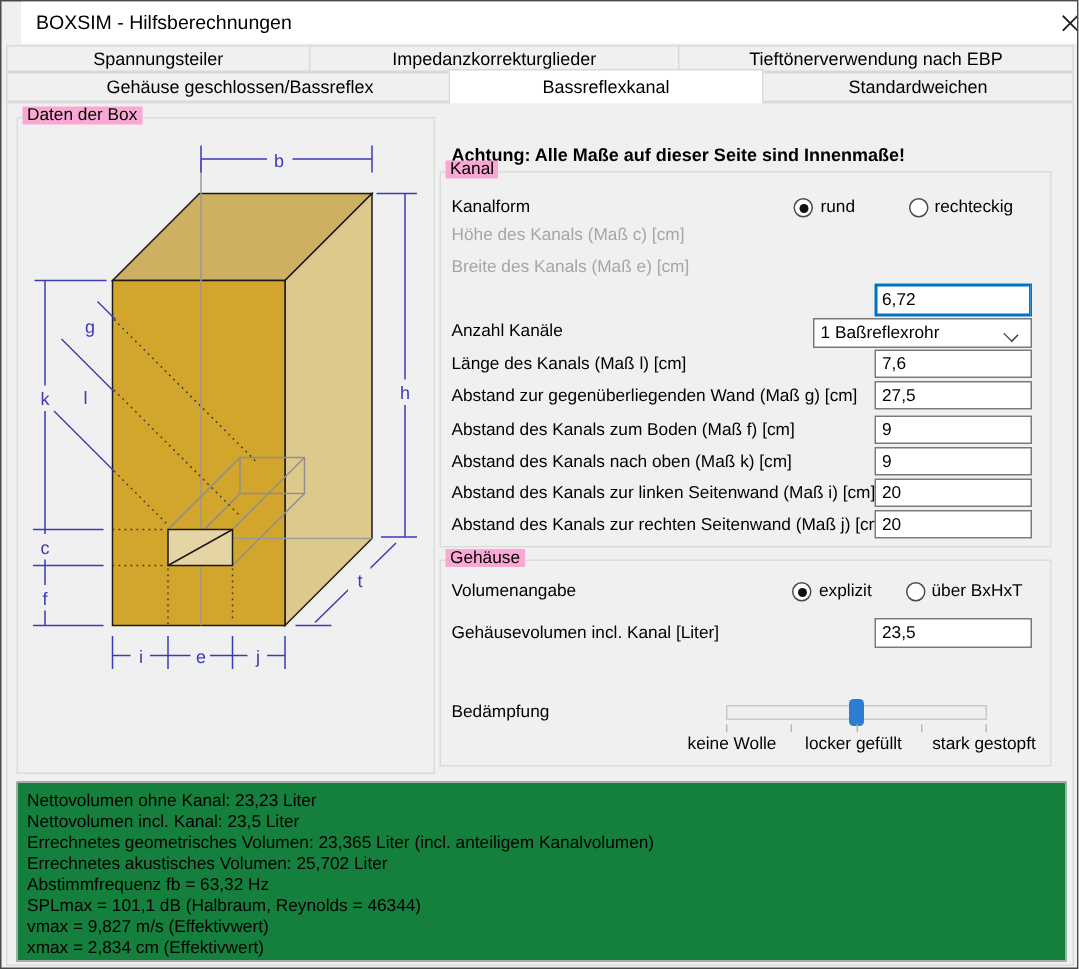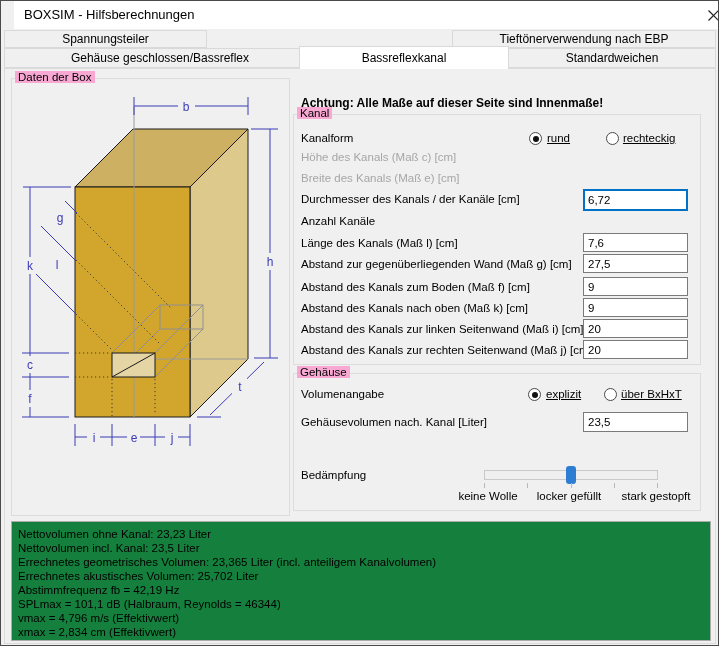--- a/index.html
+++ b/index.html
@@ -16,21 +16,21 @@
   .grouplabel{position:absolute;font-size:11.5px;color:#000;background:#f9a8d4;padding:0 3px;z-index:2;}
   .notice{position:absolute;left:300px;top:95px;font-size:12px;font-weight:bold;color:#000;}
   .flabel{position:absolute;font-size:11.5px;color:#000;white-space:nowrap;}
   .flabel.disabled{color:#A6A6A6;}
   .tb{position:absolute;box-sizing:border-box;border:1px solid #7A7A7A;background:#fff;font-family:"Liberation Sans",sans-serif;font-size:11.5px;padding:0 4px;color:#000;outline:none;}
   .tb.focused{border:1px solid #0072C6;box-shadow:inset 0 0 0 1px #0072C6;}
   .combo{position:absolute;box-sizing:border-box;border:1px solid #7A7A7A;background:#fff;font-size:11.5px;color:#000;display:flex;align-items:center;padding:0 4px;cursor:default;}
   .combo .chev{position:absolute;right:9px;top:6px;width:7px;height:7px;border-right:1.4px solid #444;border-bottom:1.4px solid #444;transform:rotate(45deg) scaleY(0.8);}
   .radio{position:absolute;width:13px;height:13px;border:1px solid #4a4a4a;border-radius:50%;background:#fff;box-sizing:border-box;}
   .radio.checked::after{content:"";position:absolute;left:2.5px;top:2.5px;width:6px;height:6px;border-radius:50%;background:#111;}
-  .radiolabel{position:absolute;font-size:11.5px;color:#000;white-space:nowrap;text-decoration:underline;}
+  .radiolabel{position:absolute;font-size:11.5px;color:#000;white-space:nowrap;}
   .slider-track{position:absolute;left:483px;top:469px;width:174px;height:10px;background:#EFEFEF;border:1px solid #C9C9C9;box-sizing:border-box;}
   .slider-thumb{position:absolute;left:565px;top:465px;width:10px;height:18px;background:#2D7DD2;border-radius:3px;cursor:pointer;}
   .slider-tick{position:absolute;top:482px;width:1px;height:5px;background:#B8B8B8;}
   .slider-label{position:absolute;top:489px;transform:translateX(-50%);font-size:11.5px;color:#000;white-space:nowrap;}
   .results{position:absolute;left:10px;top:520px;width:700px;height:120px;background:#15803d;border:1px solid #ACACAC;box-sizing:border-box;padding:5px 0 0 6px;}
   .results div{font-size:11.5px;line-height:14px;color:#000;white-space:nowrap;}
   svg text{font-family:"Liberation Sans",sans-serif;font-size:12px;fill:#3B3BB8;}
 </style>
 </head>
 <body>
@@ -41,20 +41,21 @@
     <div class="title-text">BOXSIM - Hilfsberechnungen</div>
     <div class="close-btn">
       <svg width="11" height="11" viewBox="0 0 11 11">
         <line x1="0.5" y1="0.5" x2="10.5" y2="10.5" stroke="#222" stroke-width="1.2"></line>
         <line x1="10.5" y1="0.5" x2="0.5" y2="10.5" stroke="#222" stroke-width="1.2"></line>
       </svg>
     </div>
   </div>
 
   <div class="tab r1" style="left:3px;width:203px;">Spannungsteiler</div>
+  <div class="tab r1" style="left:205px;width:247px;">Impedanzkorrekturglieder</div>
   <div class="tab r1" style="left:451px;width:264px;">Tieftönerverwendung nach EBP</div>
   <div class="tab r2" style="left:3px;width:312px;">Gehäuse geschlossen/Bassreflex</div>
   <div class="tab r2 active" style="left:298px;width:210px;">Bassreflexkanal</div>
   <div class="tab r2" style="left:507px;width:208px;">Standardweichen</div>
 
   <div class="page"></div>
 
   <span class="grouplabel" style="left:14px;top:70px;">Daten der Box</span>
   <div class="groupbox" style="left:10px;top:77px;width:279px;height:438px;"></div>
 
@@ -154,24 +155,27 @@
 
   <div class="flabel" style="left:300px;top:131px;">Kanalform</div>
   <span class="radio checked" style="left:528px;top:131px;"></span>
   <span class="radiolabel" style="left:546px;top:131px;">rund</span>
   <span class="radio" style="left:605px;top:131px;"></span>
   <span class="radiolabel" style="left:622px;top:131px;">rechteckig</span>
 
   <div class="flabel disabled" style="left:300px;top:150px;">Höhe des Kanals (Maß c) [cm]</div>
   <div class="flabel disabled" style="left:300px;top:171px;text-align:right;">Breite des Kanals (Maß e) [cm]</div>
 
-  <div class="flabel" style="left:300px;top:192px;">Durchmesser des Kanals / der Kanäle [cm]</div>
   <input class="tb focused" style="left: 582px; top: 188px; width: 105px; height: 22px;" value="6,72">
 
   <div class="flabel" style="left:300px;top:214px;">Anzahl Kanäle</div>
+  <div class="combo" style="left:541px;top:211px;width:146px;height:20px;">
+    <span>1 Baßreflexrohr</span>
+    <span class="chev"></span>
+  </div>
 
   <div class="flabel" style="left:300px;top:236px;">Länge des Kanals (Maß l) [cm]</div>
   <input class="tb" style="left: 582px; top: 232px; width: 105px; height: 19px;" value="7,6">
 
   <div class="flabel" style="left:300px;top:257px;">Abstand zur gegenüberliegenden Wand (Maß g) [cm]</div>
   <input class="tb" style="left: 582px; top: 253px; width: 105px; height: 19px;" value="27,5">
 
   <div class="flabel" style="left:300px;top:280px;">Abstand des Kanals zum Boden (Maß f) [cm]</div>
   <input class="tb" style="left: 582px; top: 276px; width: 105px; height: 19px;" value="9">
 
@@ -186,39 +190,39 @@
 
   <span class="grouplabel" style="left:296px;top:365px;">Gehäuse</span>
   <div class="groupbox" style="left:292px;top:372px;width:408px;height:138px;"></div>
 
   <div class="flabel" style="left:300px;top:387px;">Volumenangabe</div>
   <span class="radio checked" style="left:527px;top:387px;"></span>
   <span class="radiolabel" style="left:545px;top:387px;">explizit</span>
   <span class="radio" style="left:603px;top:387px;"></span>
   <span class="radiolabel" style="left:620px;top:387px;">über BxHxT</span>
 
-  <div class="flabel" style="left:300px;top:415px;">Gehäusevolumen nach. Kanal [Liter]</div>
+  <div class="flabel" style="left:300px;top:415px;">Gehäusevolumen incl. Kanal [Liter]</div>
   <input class="tb" style="left: 582px; top: 411px; width: 105px; height: 20px;" value="23,5">
 
   <div class="flabel" style="left:300px;top:468px;">Bedämpfung</div>
   <div class="slider-track"></div>
   <div class="slider-thumb"></div>
   <div class="slider-tick" style="left:483px;"></div>
   <div class="slider-tick" style="left:526px;"></div>
   <div class="slider-tick" style="left:570px;"></div>
   <div class="slider-tick" style="left:613px;"></div>
   <div class="slider-tick" style="left:656px;"></div>
   <div class="slider-label" style="left:487px;">keine Wolle</div>
   <div class="slider-label" style="left:568px;">locker gefüllt</div>
   <div class="slider-label" style="left:655px;">stark gestopft</div>
 
   <div class="results">
     <div>Nettovolumen ohne Kanal: 23,23 Liter</div>
     <div>Nettovolumen incl. Kanal: 23,5 Liter</div>
     <div>Errechnetes geometrisches Volumen: 23,365 Liter (incl. anteiligem Kanalvolumen)</div>
     <div>Errechnetes akustisches Volumen: 25,702 Liter</div>
-    <div>Abstimmfrequenz fb = 42,19 Hz</div>
+    <div>Abstimmfrequenz fb = 63,32 Hz</div>
     <div>SPLmax = 101,1 dB (Halbraum, Reynolds = 46344)</div>
-    <div>vmax = 4,796 m/s (Effektivwert)</div>
+    <div>vmax = 9,827 m/s (Effektivwert)</div>
     <div>xmax = 2,834 cm (Effektivwert)</div>
   </div>
 
 </div>
 
 </body></html>

